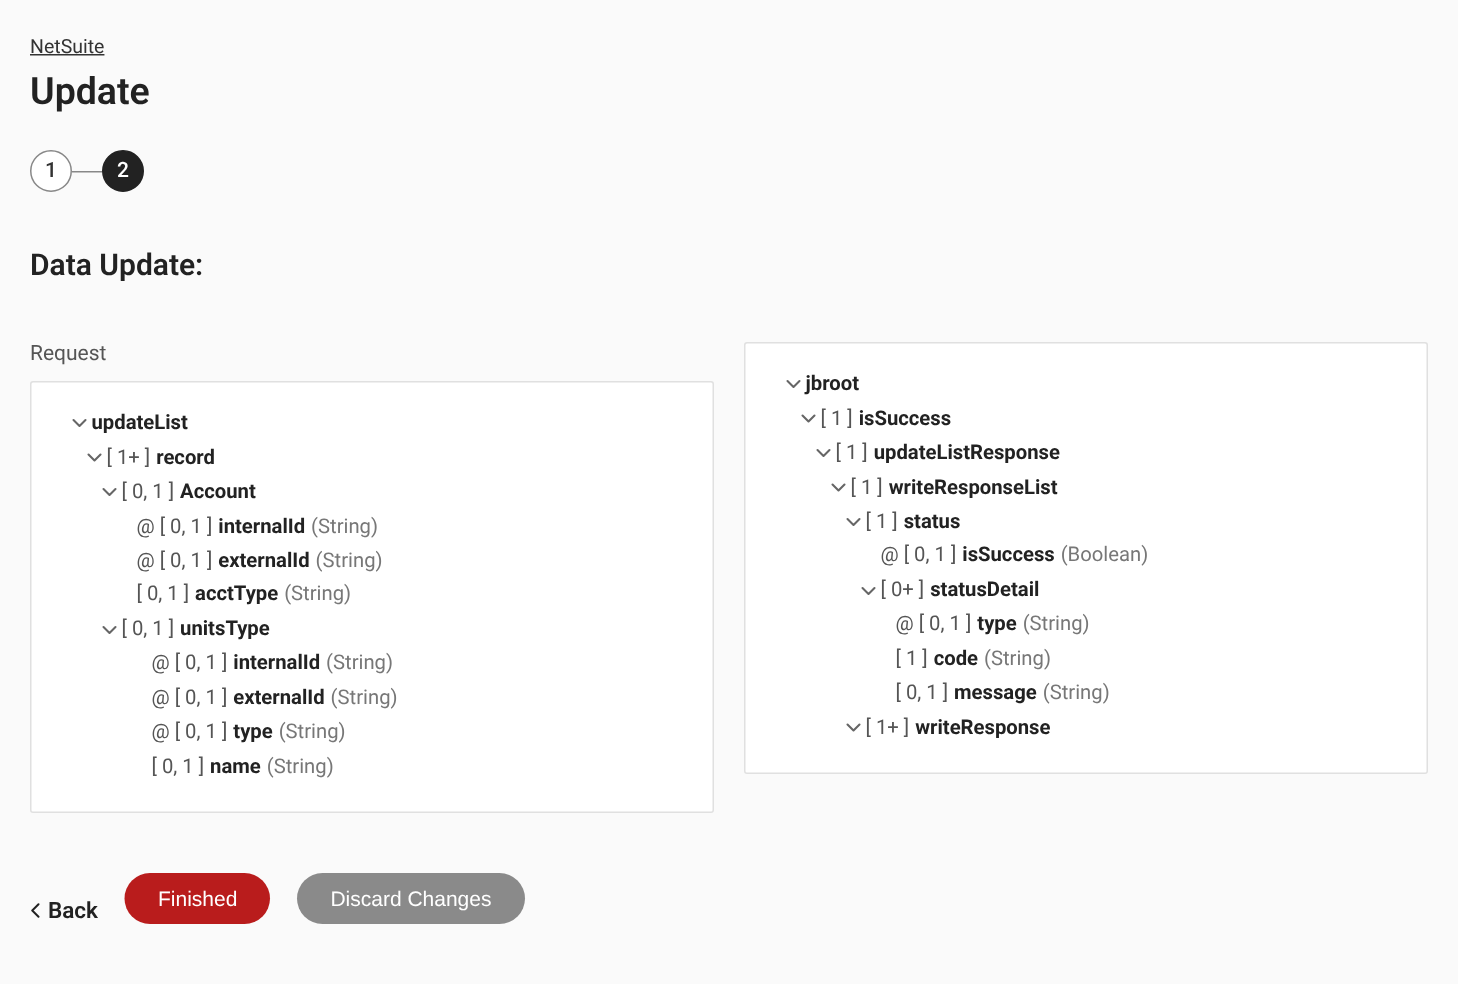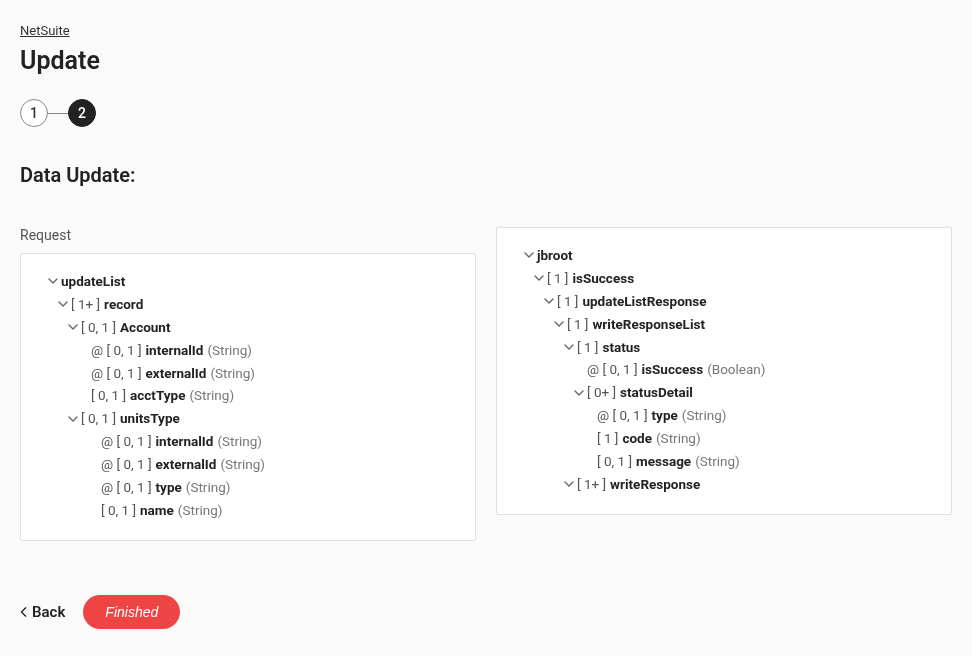--- a/index.html
+++ b/index.html
@@ -99,23 +99,23 @@
   }
   .chevron svg { width: 10px; height: 10px; }
   .spacer { display: inline-block; flex-shrink: 0; }
   .ind-1 { width: 12px; } .ind-2 { width: 22px; } .ind-3 { width: 32px; }
   .ind-4 { width: 42px; } .ind-5 { width: 52px; } .ind-6 { width: 62px; }
   .ind-7 { width: 72px; }
   .card-txt { color: #555; margin-right: 4px; }
   .name-txt { font-weight: 700; color: #222; }
   .type-txt { color: #777; margin-left: 4px; }
   .footer {
-    margin-top: 54px;
-    display: flex;
-    align-items: center;
+    margin-top: 40px;
+    display: flex;
+    align-items: flex-end;
     gap: 18px;
   }
   .back-link {
     display: flex;
     align-items: center;
     gap: 4px;
     font-size: 15px;
     font-weight: 600;
     color: #222;
     cursor: pointer;
@@ -123,21 +123,21 @@
   .back-link svg { width: 8px; height: 10px; }
   .btn {
     border: none;
     border-radius: 20px;
     padding: 9px 22px;
     font-size: 14px;
     font-weight: 500;
     cursor: pointer;
     color: #fff;
   }
-  .btn-primary { background: #ef4444; font-style: italic; }
+  .btn-primary { background: #b91c1c; }
   .btn-secondary { background: #8a8a8a; }
 </style>
 </head>
 <body>
 
 
 
 <a class="breadcrumb">NetSuite</a>
 
 <h1 class="page-title">Update</h1>
@@ -353,16 +353,17 @@
 <div class="footer">
   <div class="back-link">
     <span>
       <svg viewBox="0 0 8 12">
           <path d="M6 1 L1 6 L6 11" stroke="#222" stroke-width="1.6" fill="none" stroke-linecap="round" stroke-linejoin="round"></path>
         </svg>
     </span>
     <span>Back</span>
   </div>
   <button class="btn btn-primary">Finished</button>
+  <button class="btn btn-secondary">Discard Changes</button>
 </div>
 
 
 
 
 </body></html>

